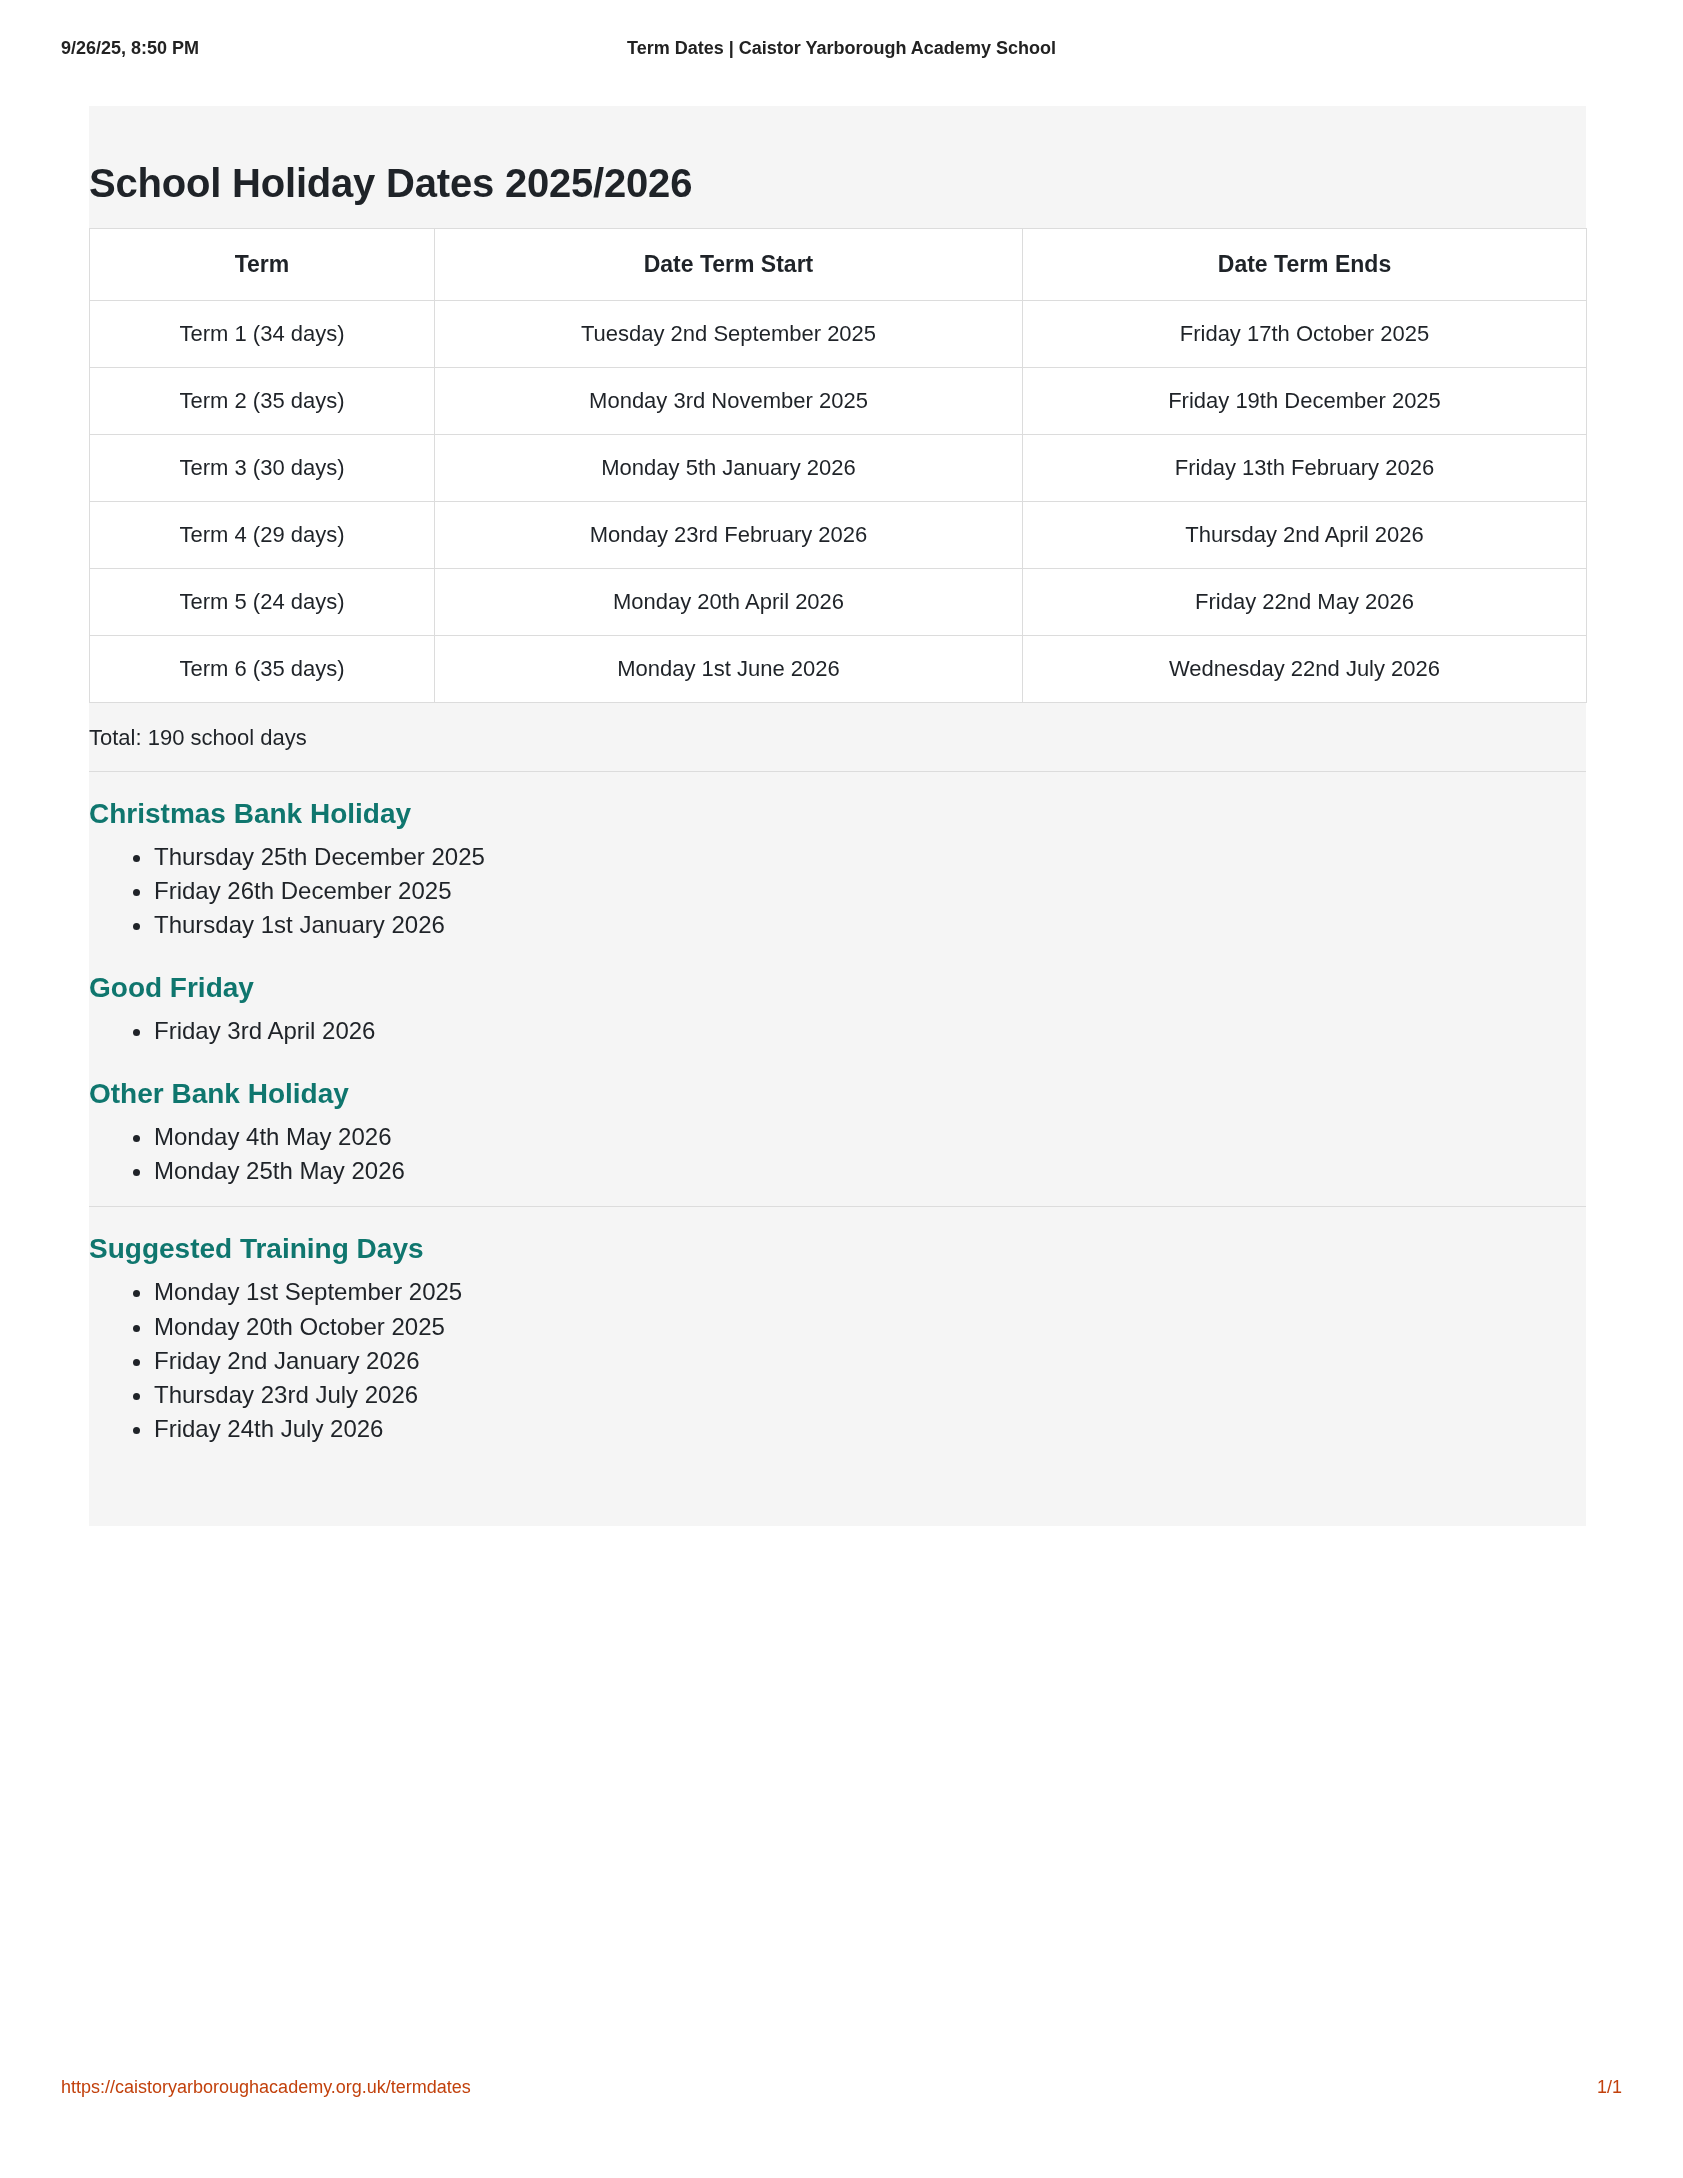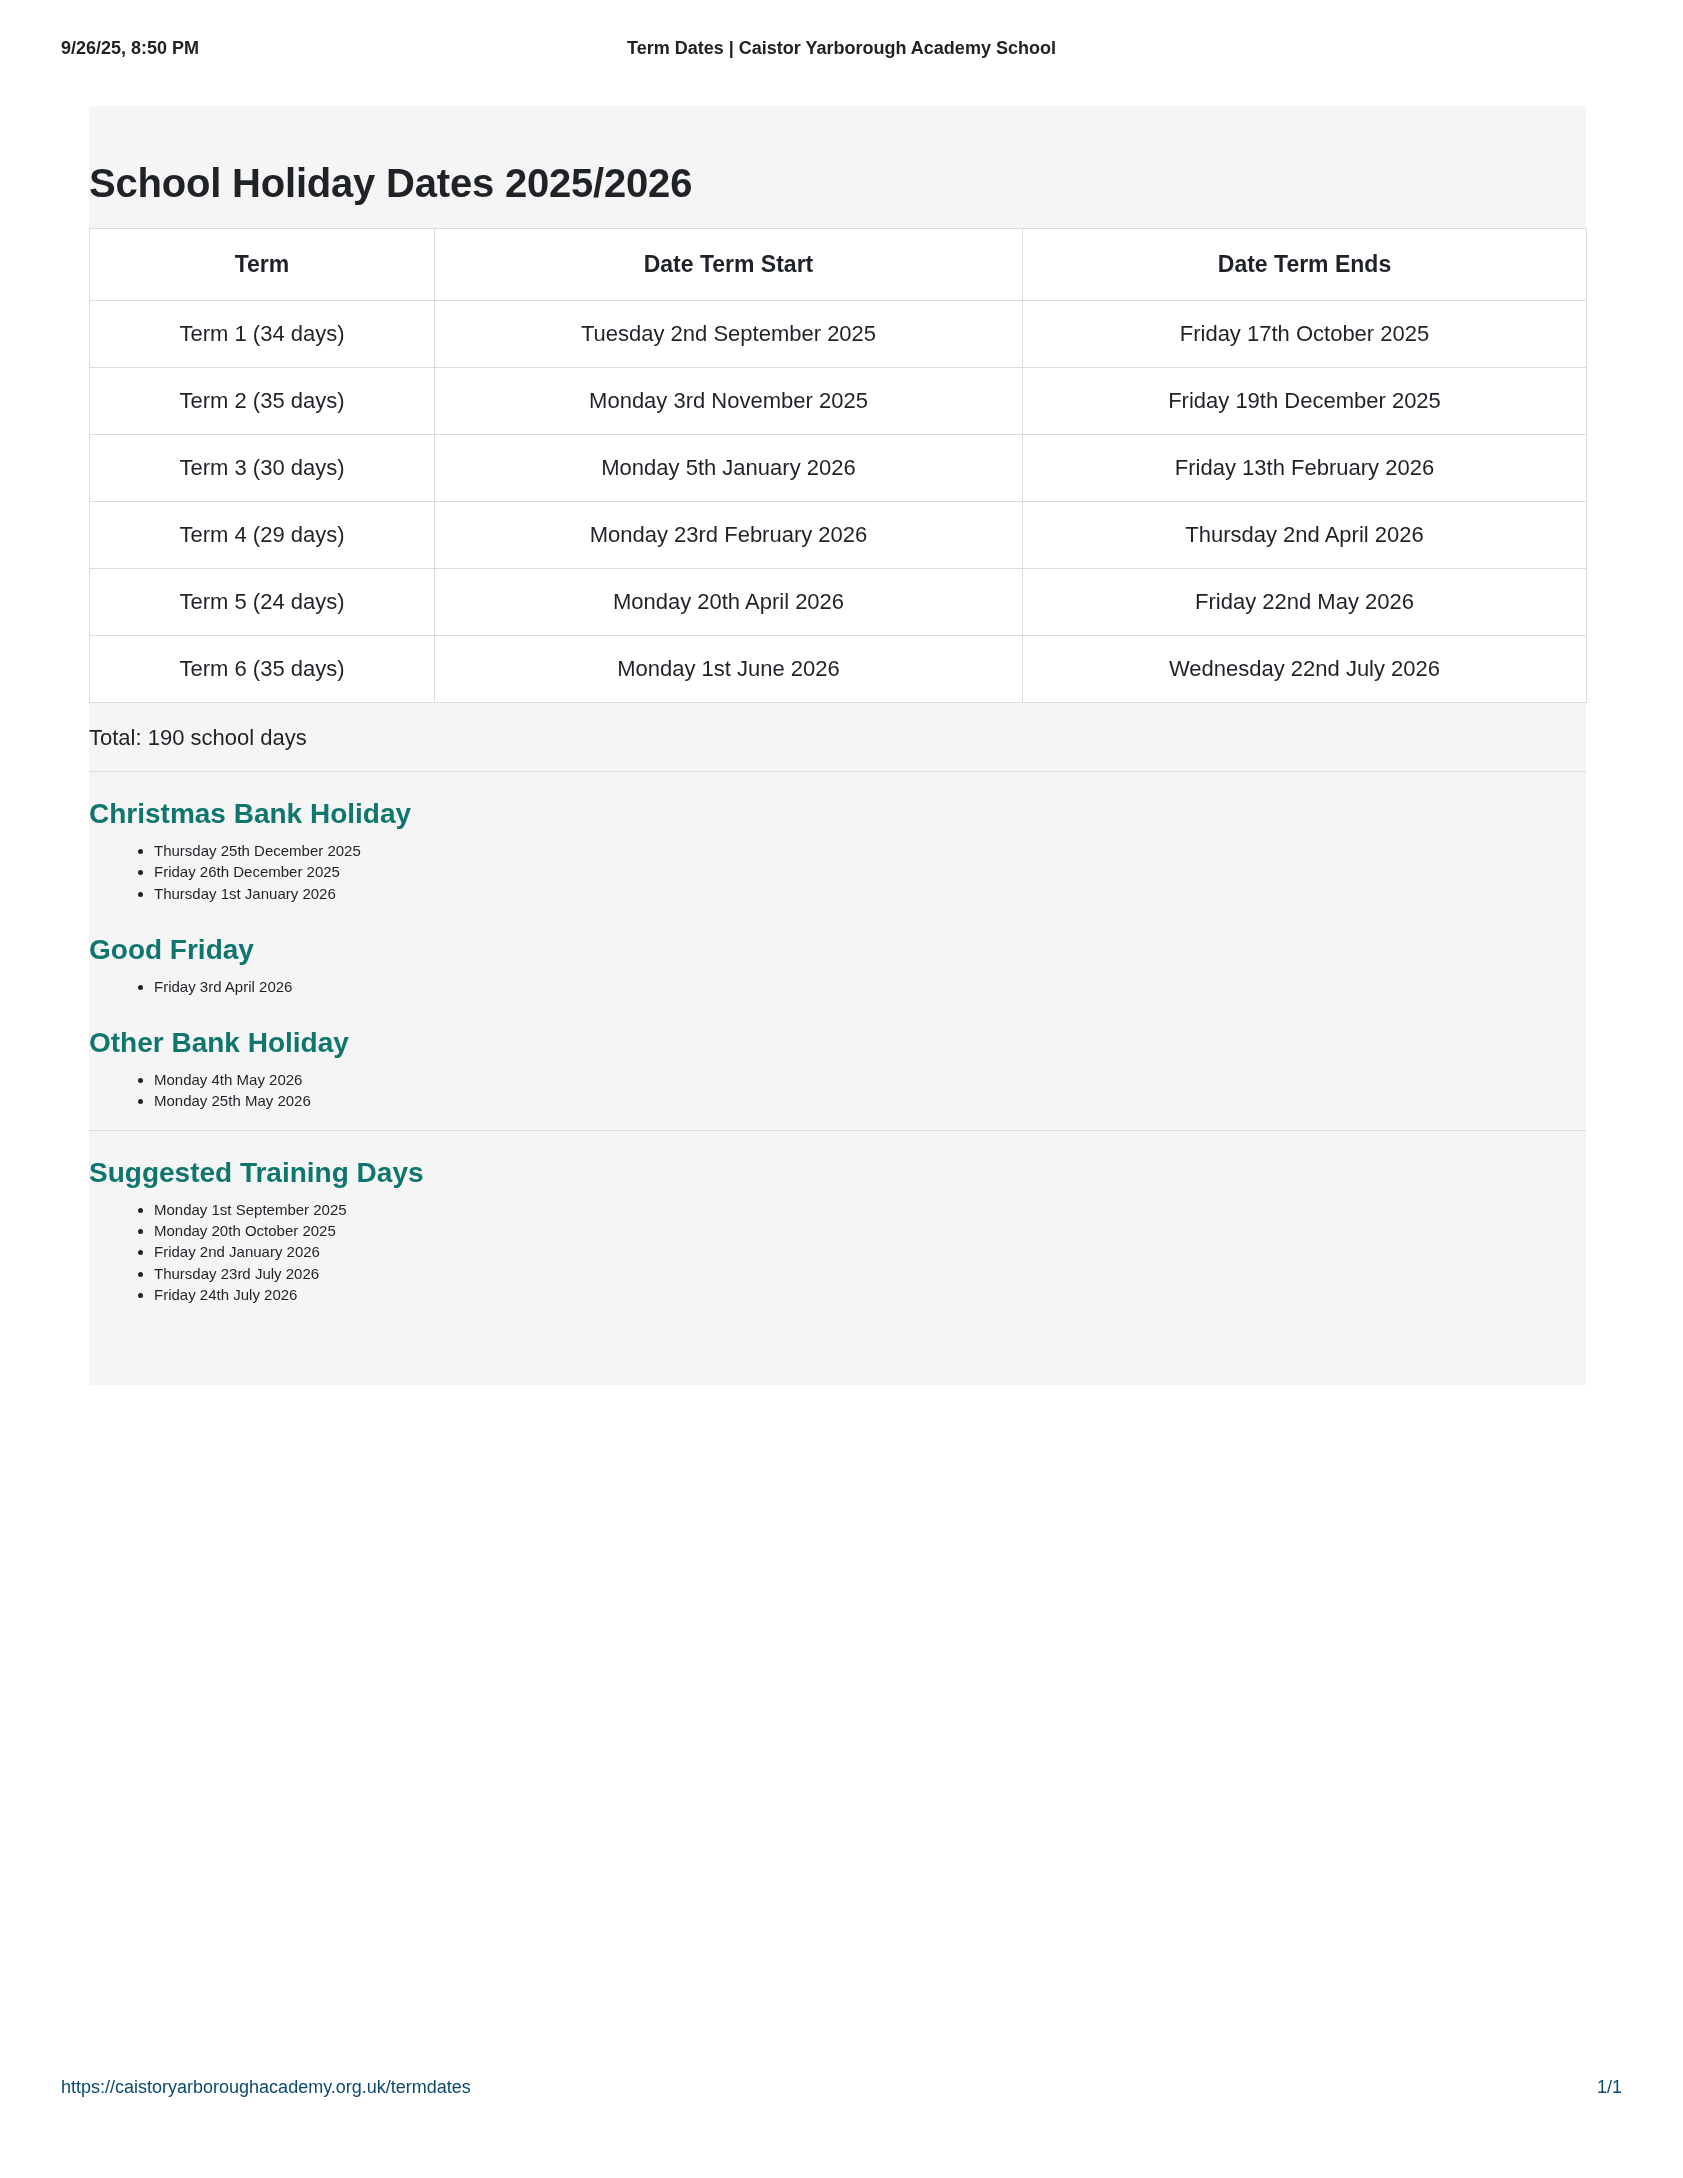--- a/index.html
+++ b/index.html
@@ -41,21 +41,21 @@
     text-align: center;
     white-space: nowrap;
   }
   .print-footer {
     position: absolute;
     bottom: 77px;
     left: 0;
     width: 1683px;
     height: 24px;
     font-size: 18px;
-    color: #0c4a6e;
+    color: #c2410c;
   }
   .print-footer .pf-left {
     position: absolute;
     left: 61px;
     top: 0;
     white-space: nowrap;
   }
   .print-footer .pf-right {
     position: absolute;
     right: 61px;
@@ -137,21 +137,21 @@
   }
   h2.section-title + ul { margin-top: 0; }
   .section + .section { margin-top: 30px; }
 
   ul.date-list {
     margin: 0 0 0 0;
     padding-left: 65px;
     list-style: disc;
   }
   ul.date-list li {
-    font-size: 15px;
+    font-size: 24px;
     line-height: 1.42;
     color: #1f2328;
   }
 
   .tail-band {
     height: 26px;
     background: #f5f5f5;
     margin-top: 14px;
   }
 </style>

